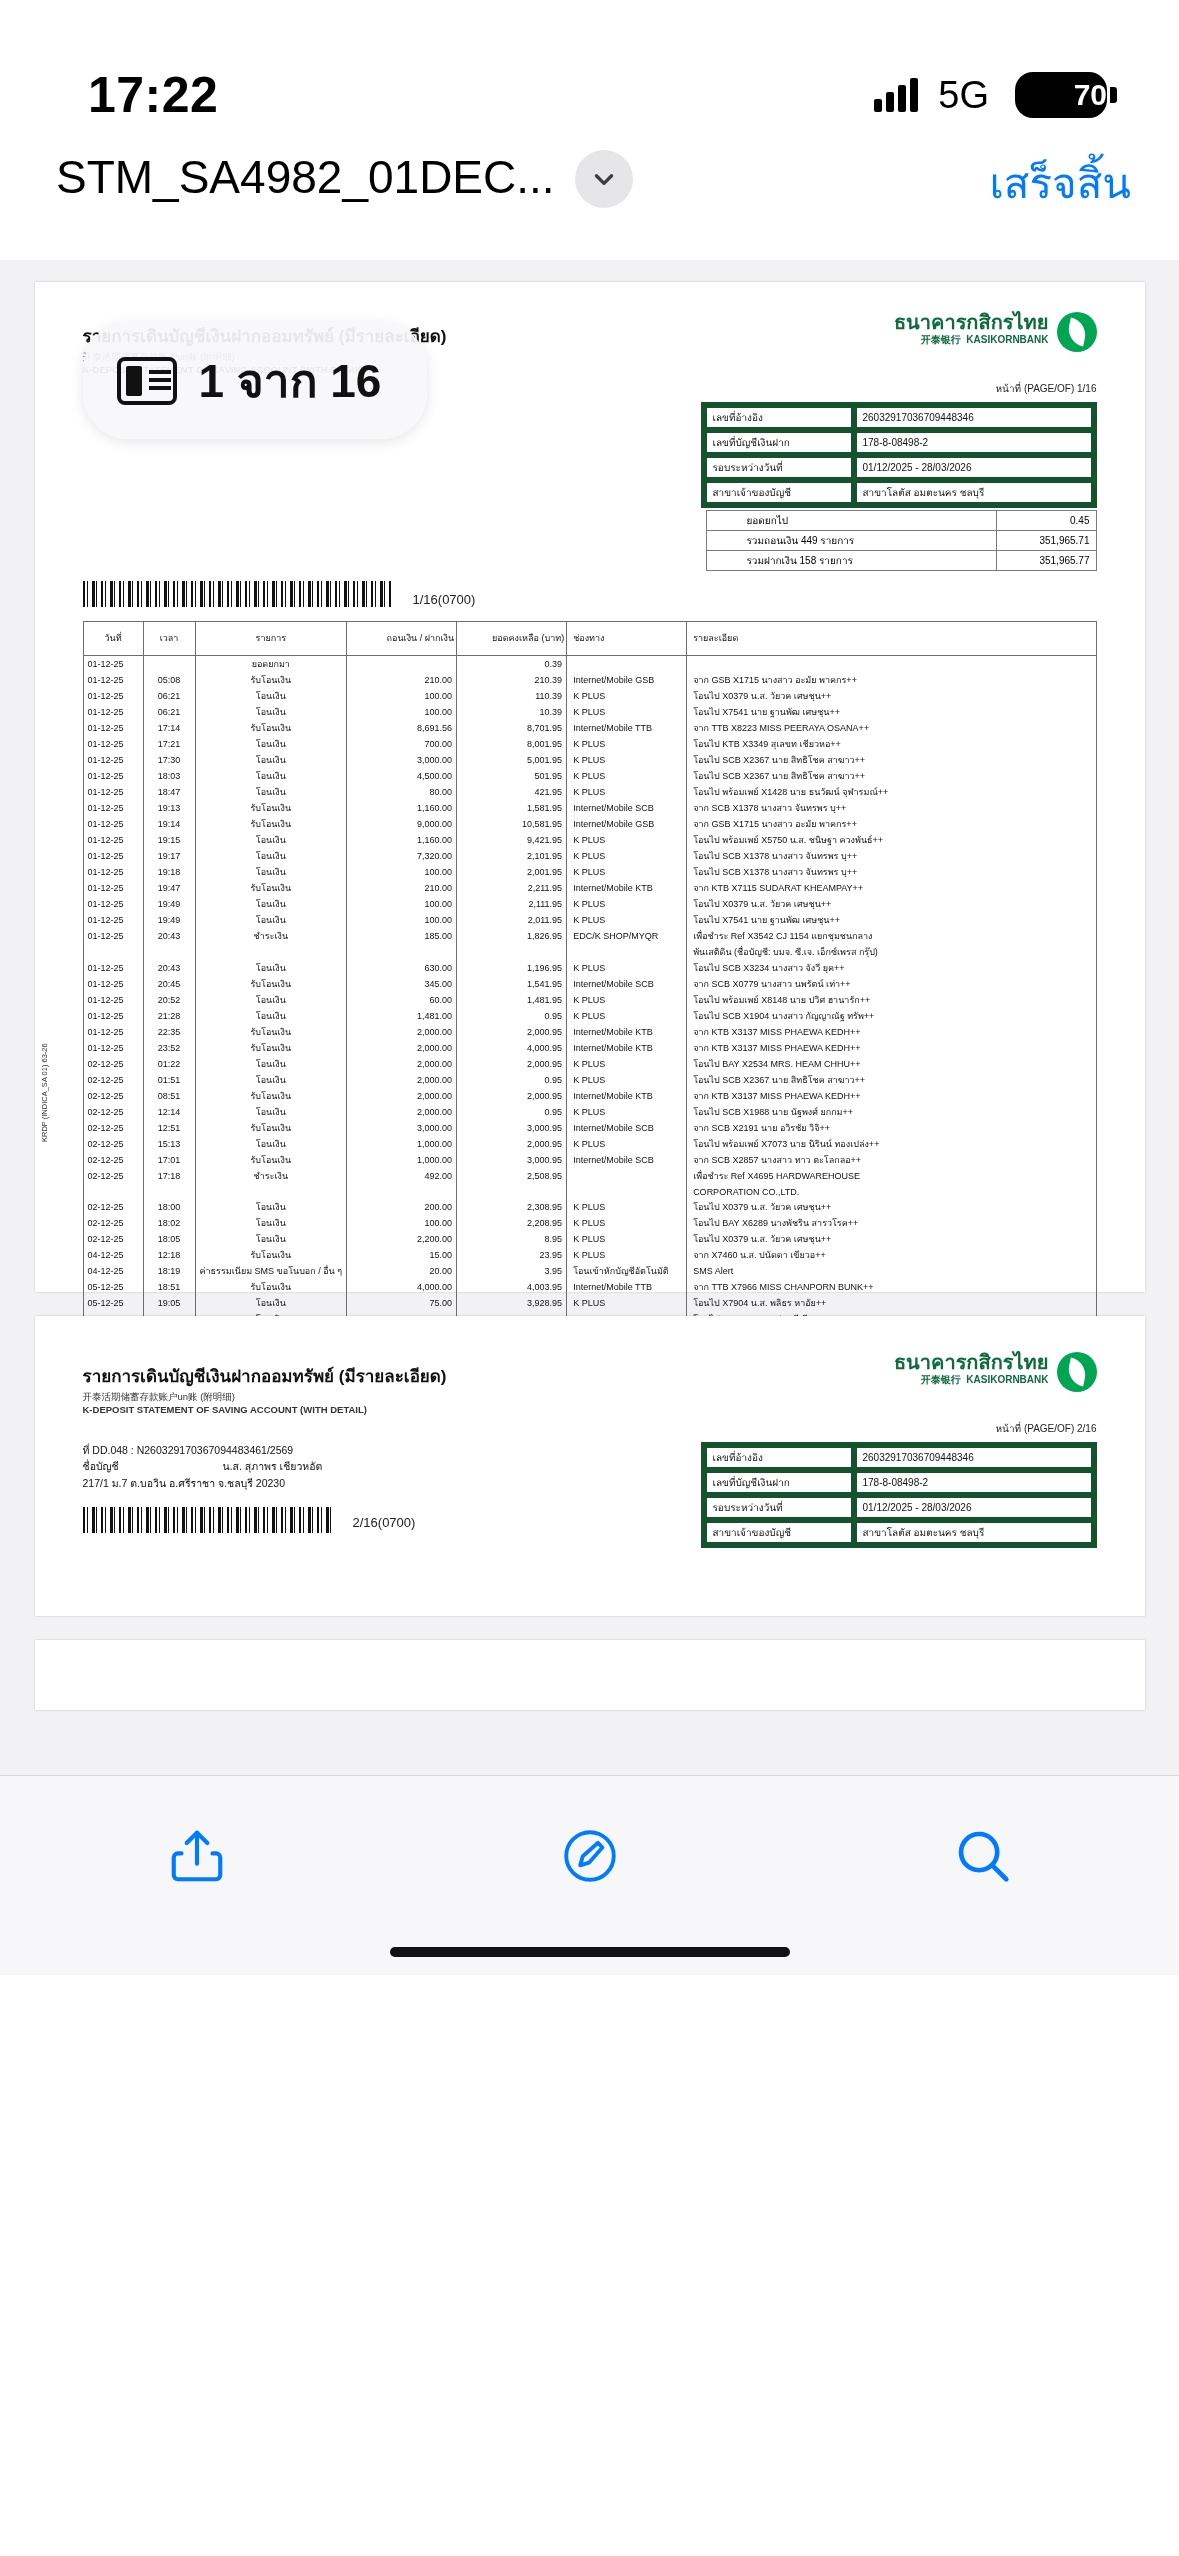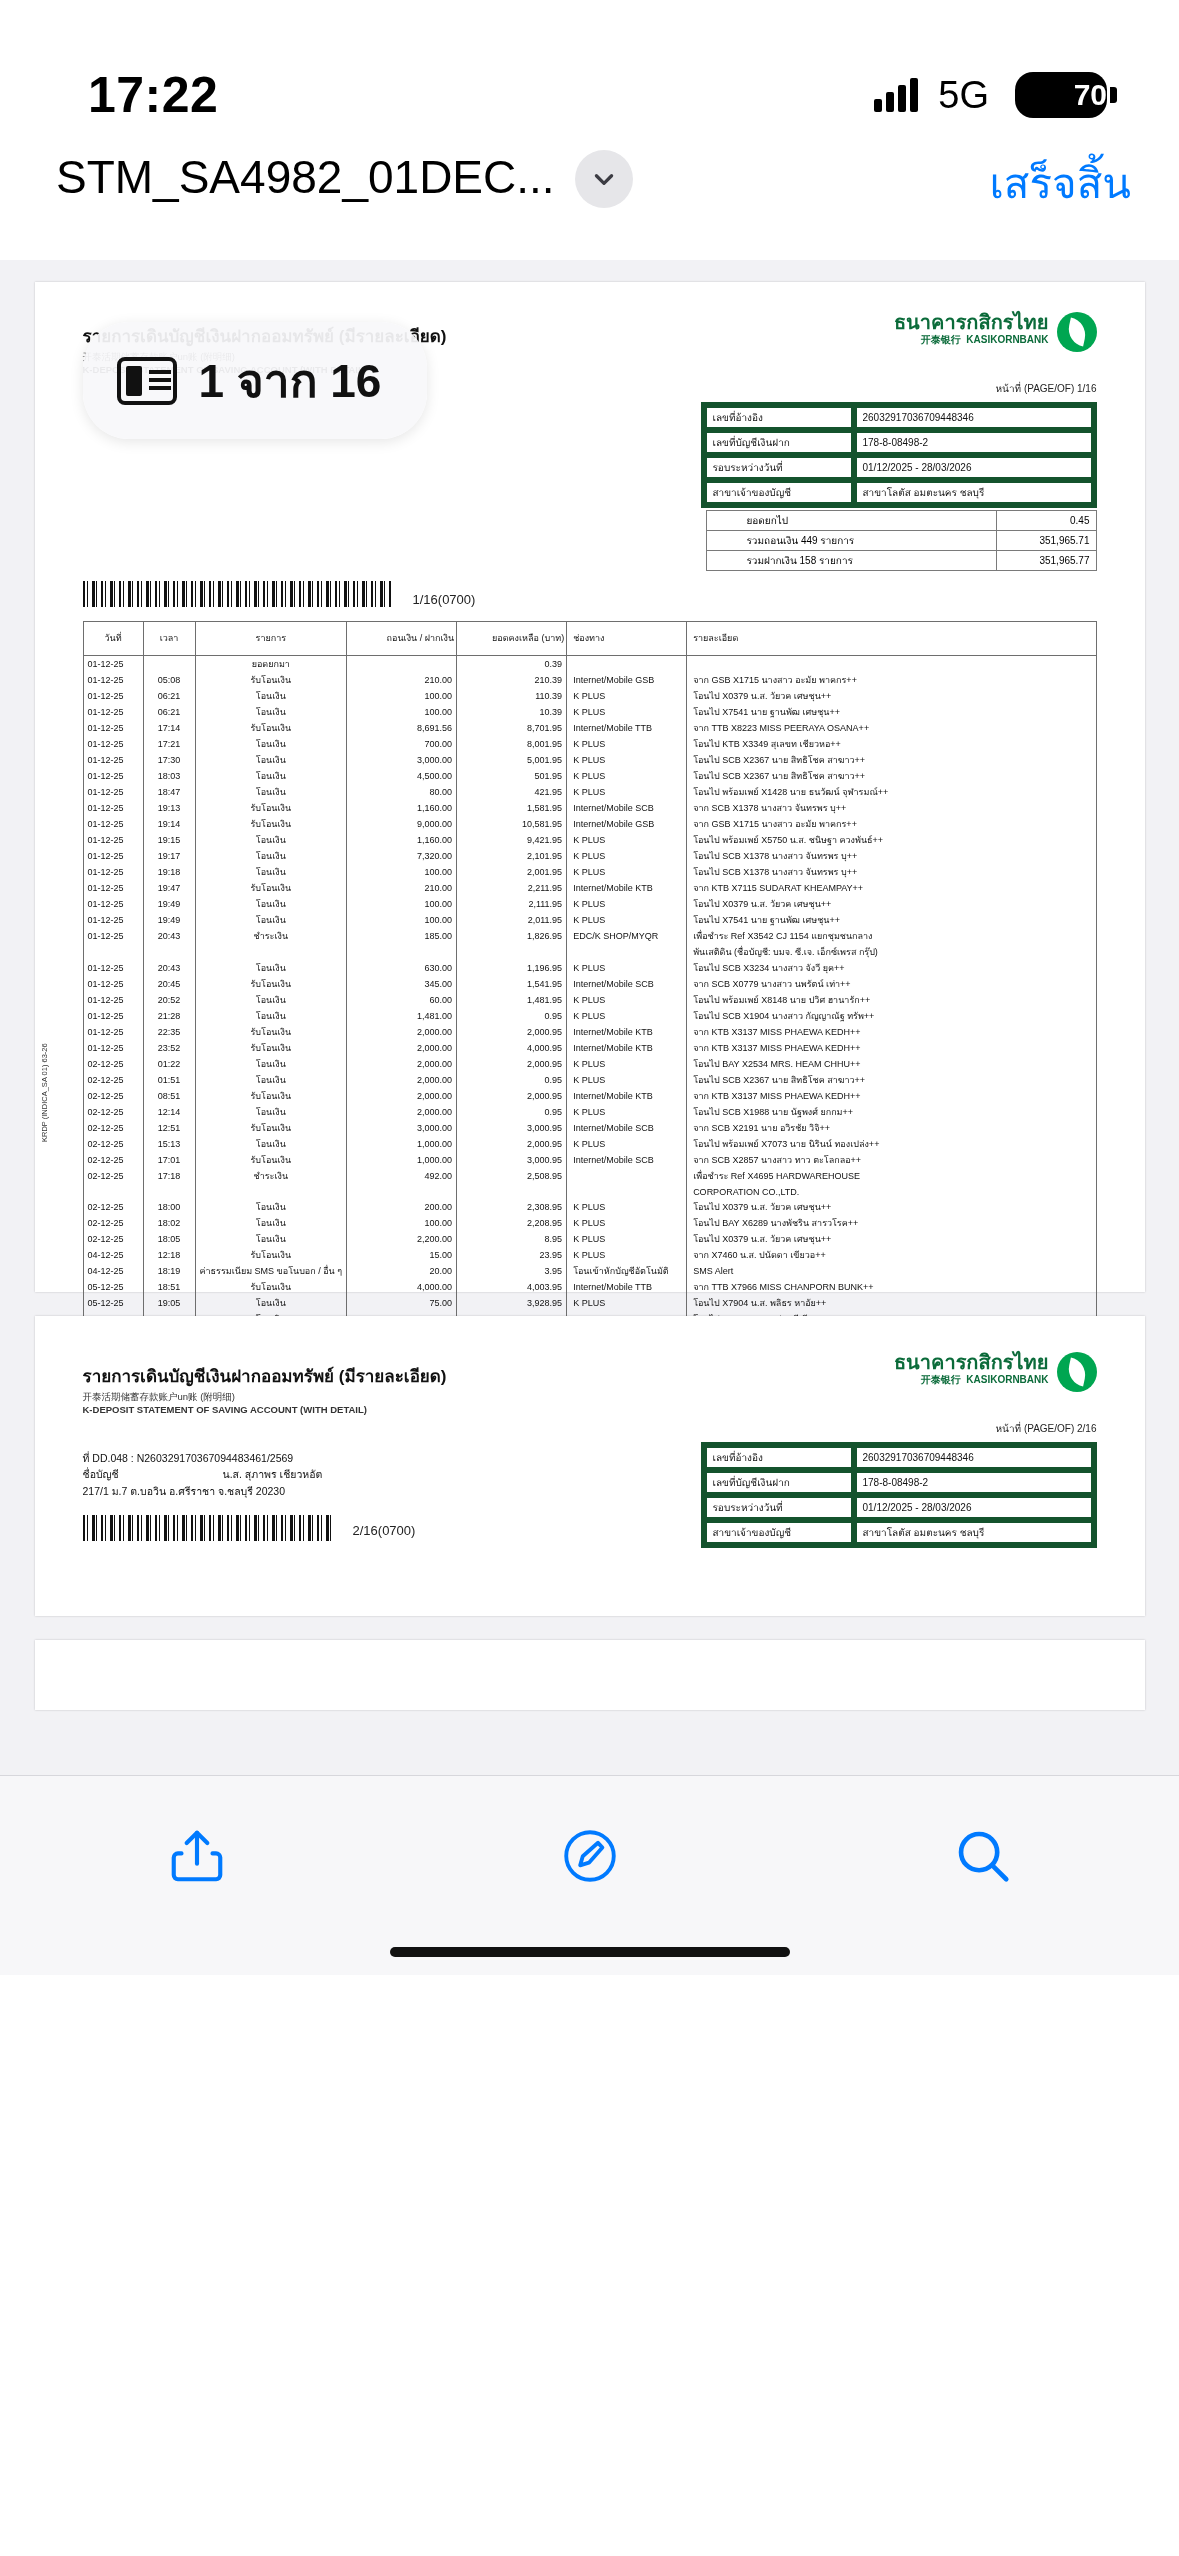--- a/index.html
+++ b/index.html
@@ -113,21 +113,21 @@
   }
 
   .page-of { text-align: right; font-size: 10px; color: #222; margin-top: 6px; }
 
   .meta-wrap { display:flex; justify-content: flex-end; margin-top: 6px; }
   table.meta { border-collapse: collapse; font-size: 10px; color: #111; }
   table.meta td { border: 6px solid #14532d; padding: 2px 6px; height: 19px; }
   table.meta td.k { width: 150px; background: #fff; }
   table.meta td.v { width: 240px; }
 
-  .acct-lines { margin-top: 8px; font-size: 10.5px; color:#111; line-height: 1.55; }
+  .acct-lines { margin-top: 0; font-size: 10.5px; color:#111; line-height: 1.55; }
   .acct-lines .row { display:flex; }
   .acct-lines .lab { width: 140px; }
   .acct-lines .val { flex: 1; }
 
   .sums { display:flex; justify-content:flex-end; margin-top: 2px; }
   table.sums-t { border-collapse: collapse; font-size: 10px; }
   table.sums-t td { border: 1px solid #7a7a7a; padding: 2px 6px; height: 18px; }
   table.sums-t td.k { width: 290px; padding-left: 40px; }
   table.sums-t td.v { width: 100px; text-align: right; }
 

